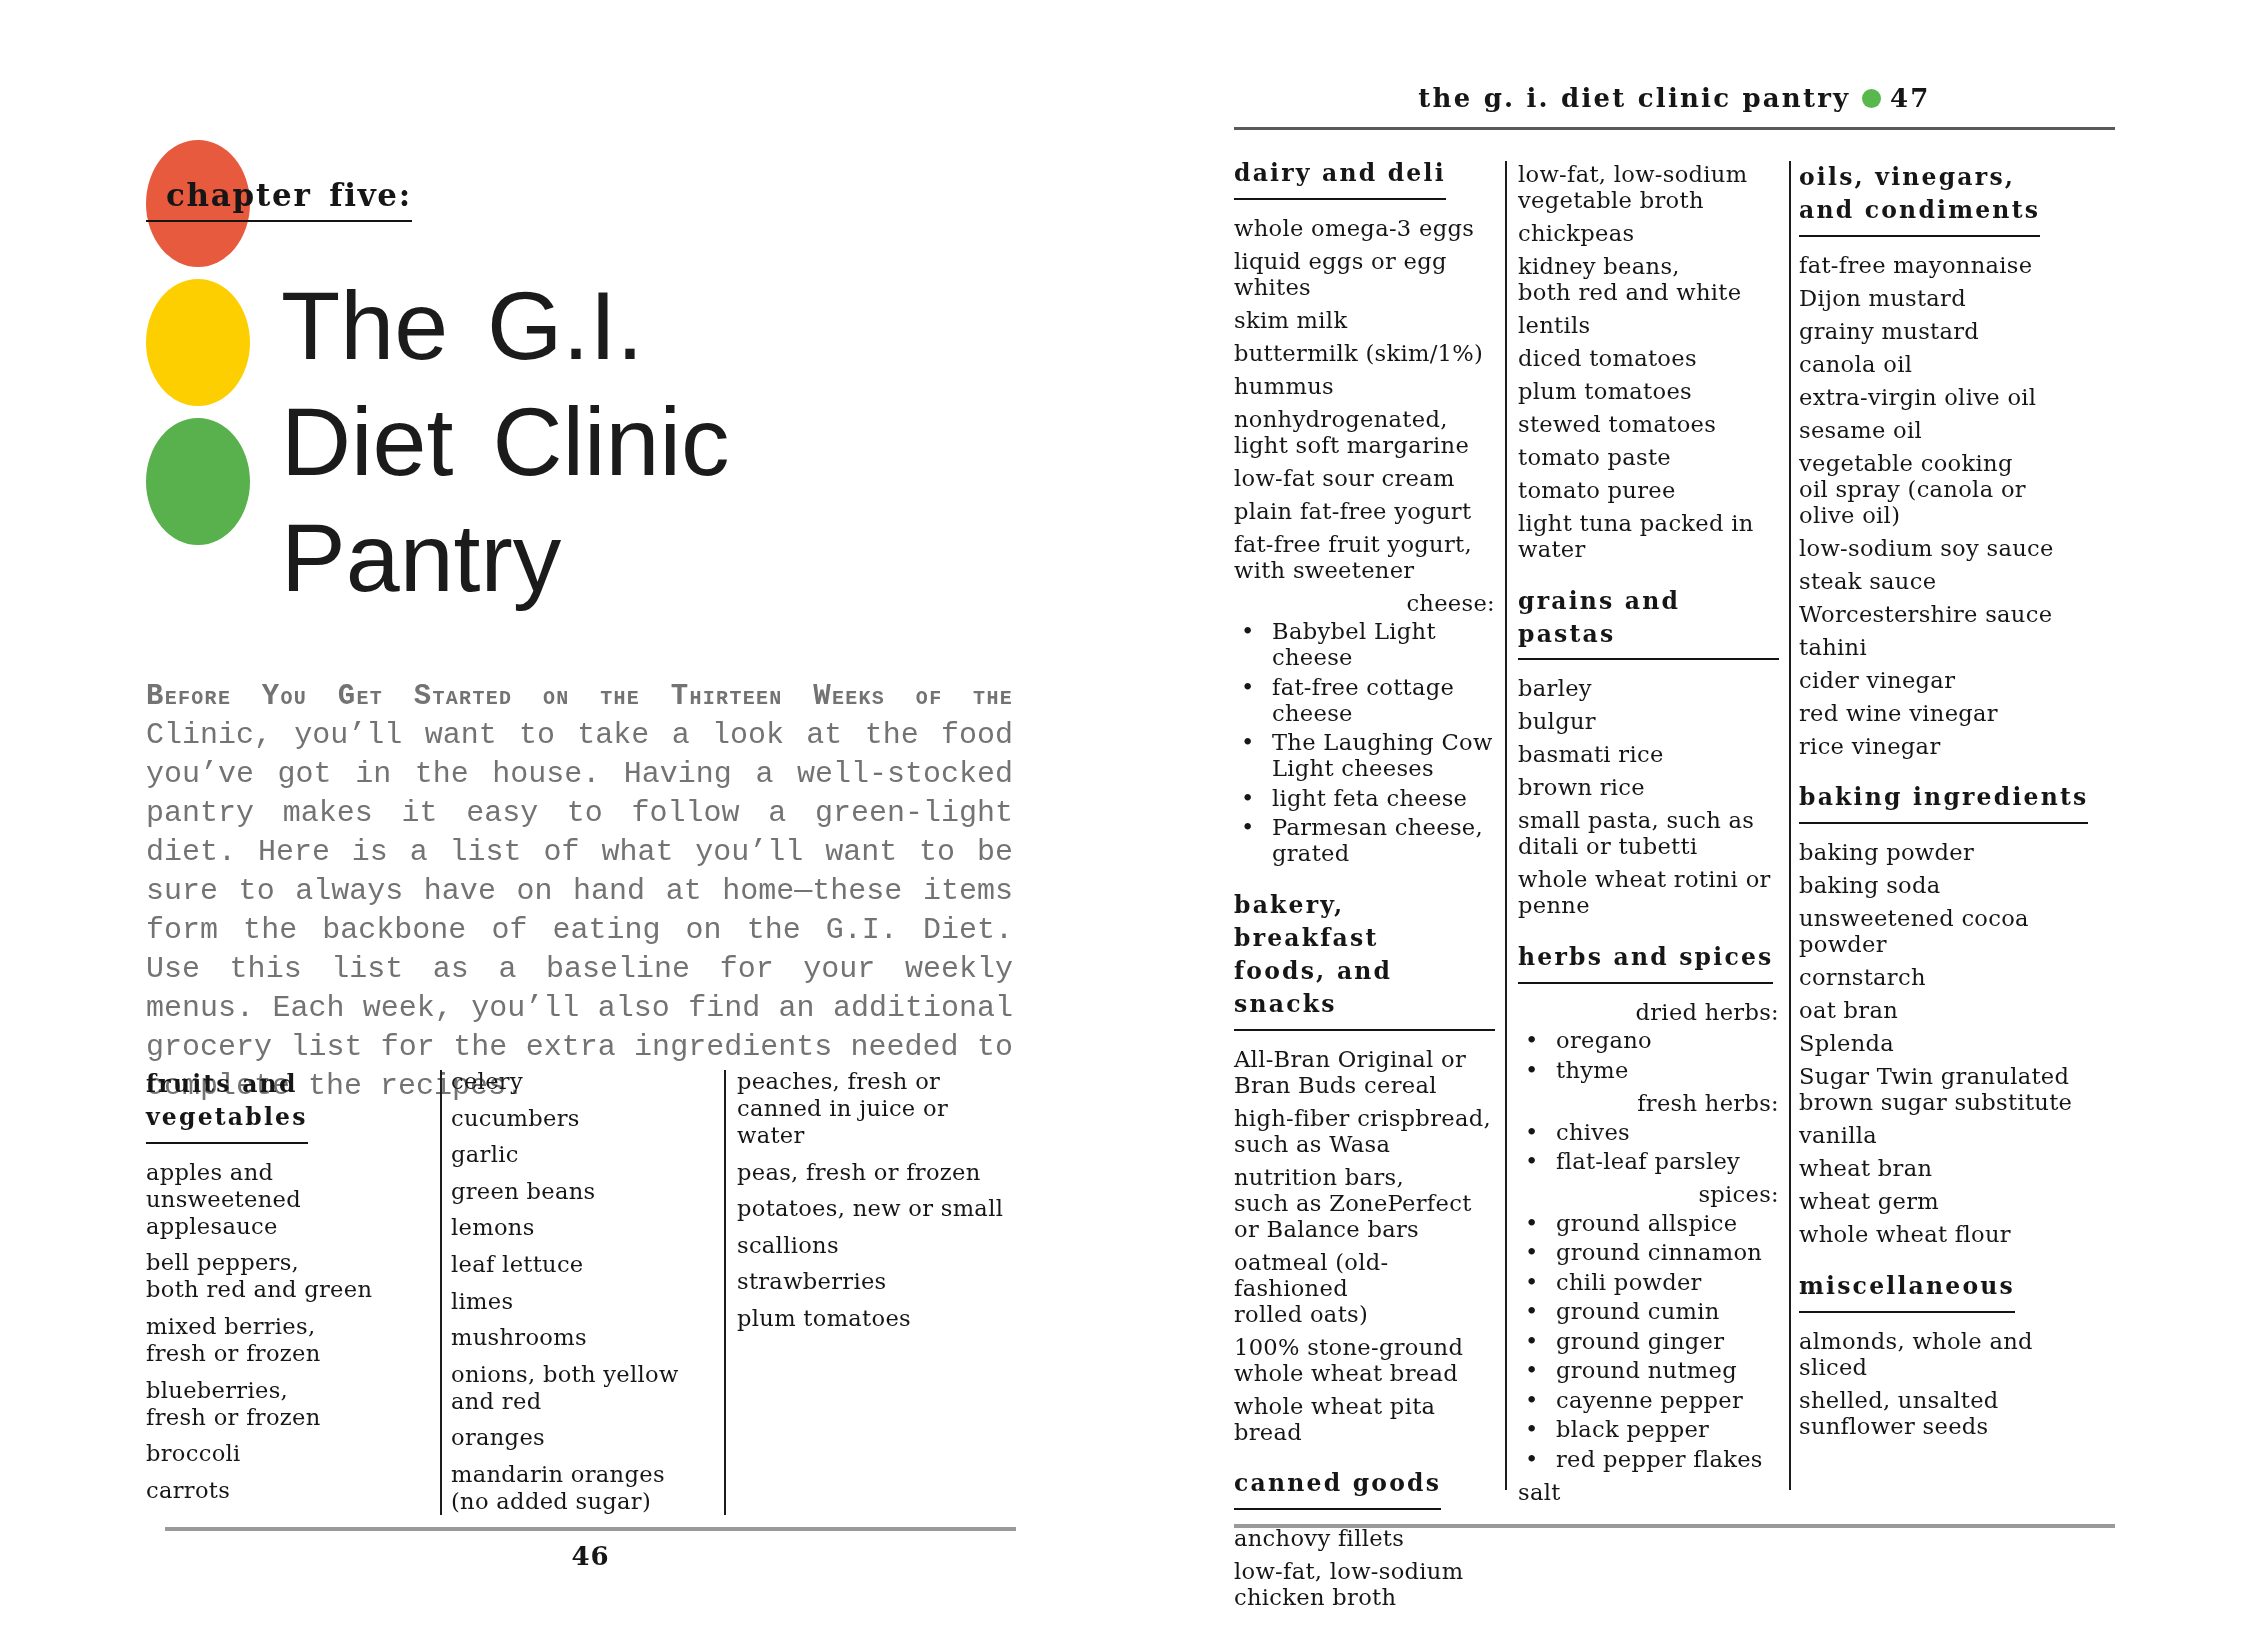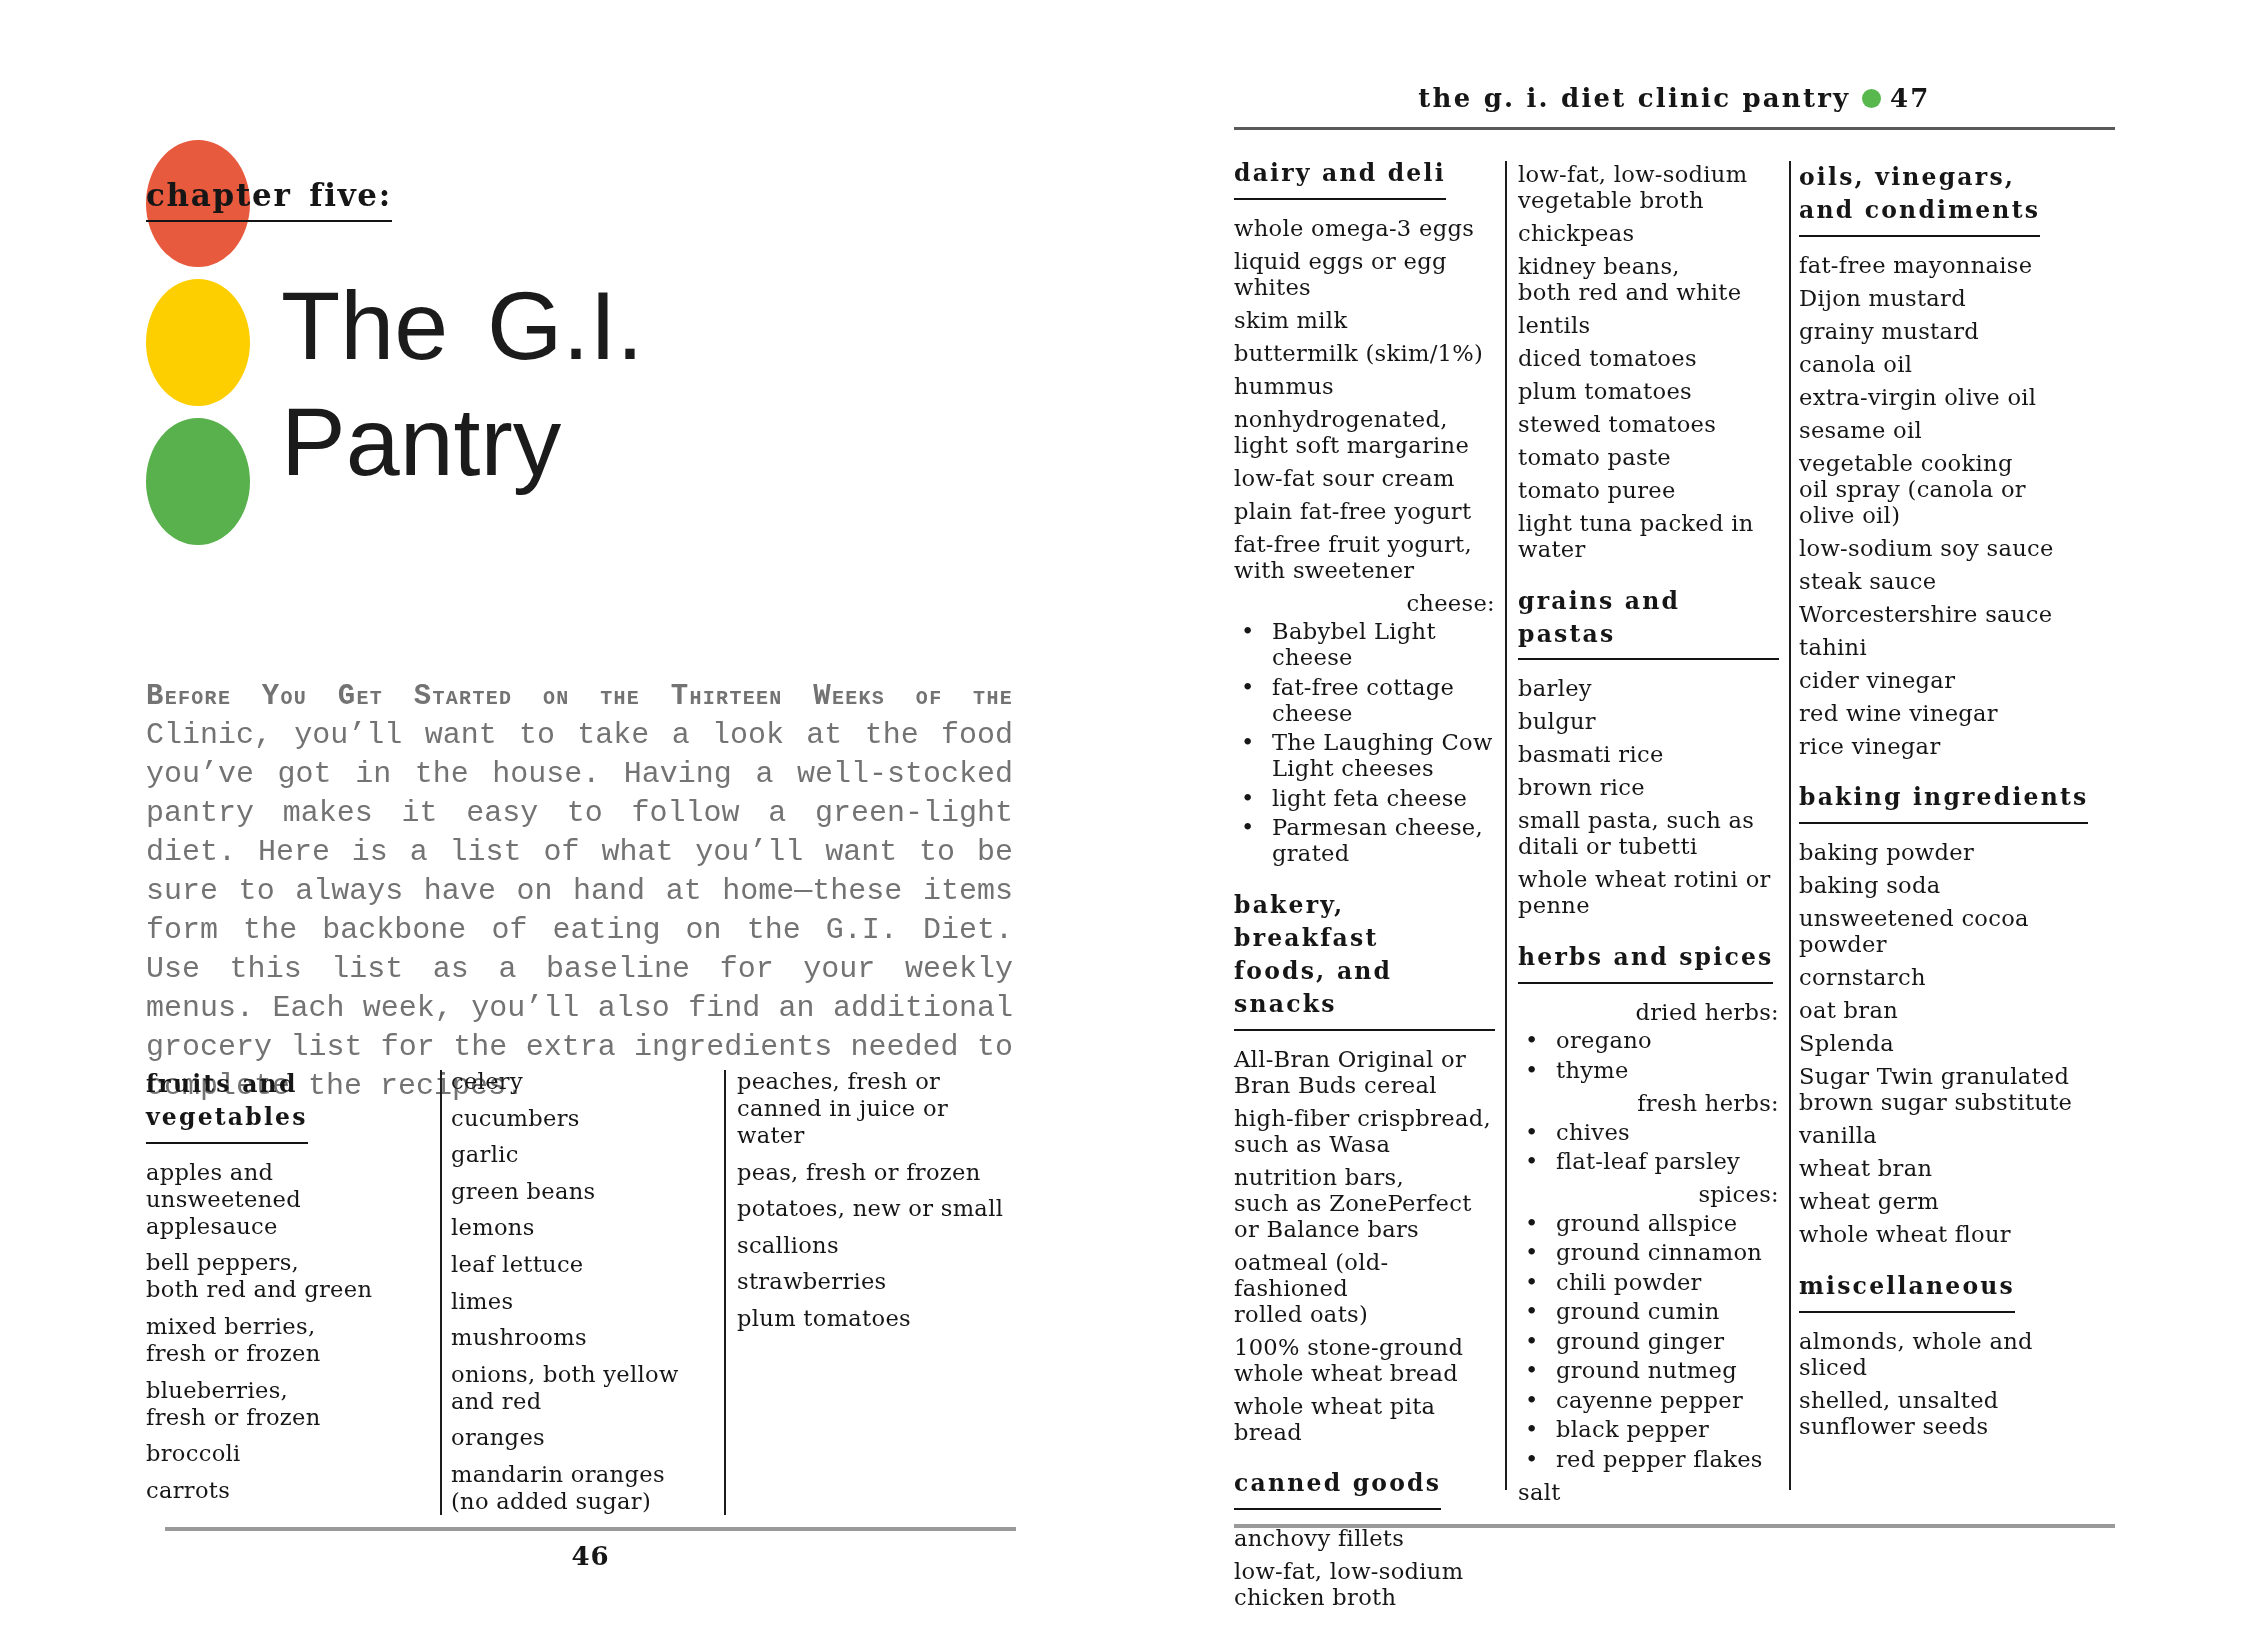--- a/index.html
+++ b/index.html
@@ -5,21 +5,21 @@
   html,body{margin:0;padding:0;background:#ffffff;}
   #canvas{position:relative;width:2261px;height:1641px;background:#ffffff;overflow:hidden;
           font-family:"DejaVu Serif",serif;color:#161616;}
 
   
   .light{position:absolute;left:146px;width:104px;height:127px;border-radius:50%;}
 
   
   .chapter-label{position:absolute;left:146px;top:177px;z-index:2;
     font-weight:bold;font-size:31px;letter-spacing:1.7px;word-spacing:5.2px;
-    border-bottom:2.6px solid #141414;padding-bottom:7px;display:inline-block;}
+    border-bottom:2.6px solid #141414;padding-bottom:7px;display:inline-block;padding-left:20px;}
 
   
   .big-title{position:absolute;left:281px;top:268px;z-index:2;
     font-family:"Liberation Sans",sans-serif;font-weight:normal;font-size:97px;
     line-height:116px;letter-spacing:0px;color:#1b1b1b;word-spacing:12px;}
 
   
   .intro{position:absolute;left:146px;top:677px;width:867px;
     font-family:Liberation Mono, monospace;font-size:30px;line-height:39px;
     text-align:justify;color:#737373;}
@@ -59,20 +59,21 @@
     <div>
       <div class="light" style="top: 140px; background: rgb(232, 90, 62);"></div>
       <div class="light" style="top: 279px; background: rgb(253, 207, 0);"></div>
       <div class="light" style="top: 418px; background: rgb(88, 177, 76);"></div>
     </div>
 
     <div class="chapter-label">chapter five:</div>
 
     <div class="big-title">
       <div>The G.I.</div>
+      <div>Diet Clinic</div>
       <div>Pantry</div>
     </div>
 
     <div class="intro"><span class="lead">Before You Get Started on the Thirteen Weeks of the</span><span> Clinic, you’ll want to take a look at the food you’ve got in the house. Having a well-stocked pantry makes it easy to follow a green-light diet. Here is a list of what you’ll want to be sure to always have on hand at home—these items form the backbone of eating on the G.I. Diet. Use this list as a baseline for your weekly menus. Each week, you’ll also find an additional grocery list for the extra ingredients needed to complete the recipes.</span></div>
 
     <div class="list-col" style="left:146px;top:1068px;width:270px">
         <div class="list-section">
           <div class="section-header">
             <div>fruits and</div>
             <div>vegetables</div>

